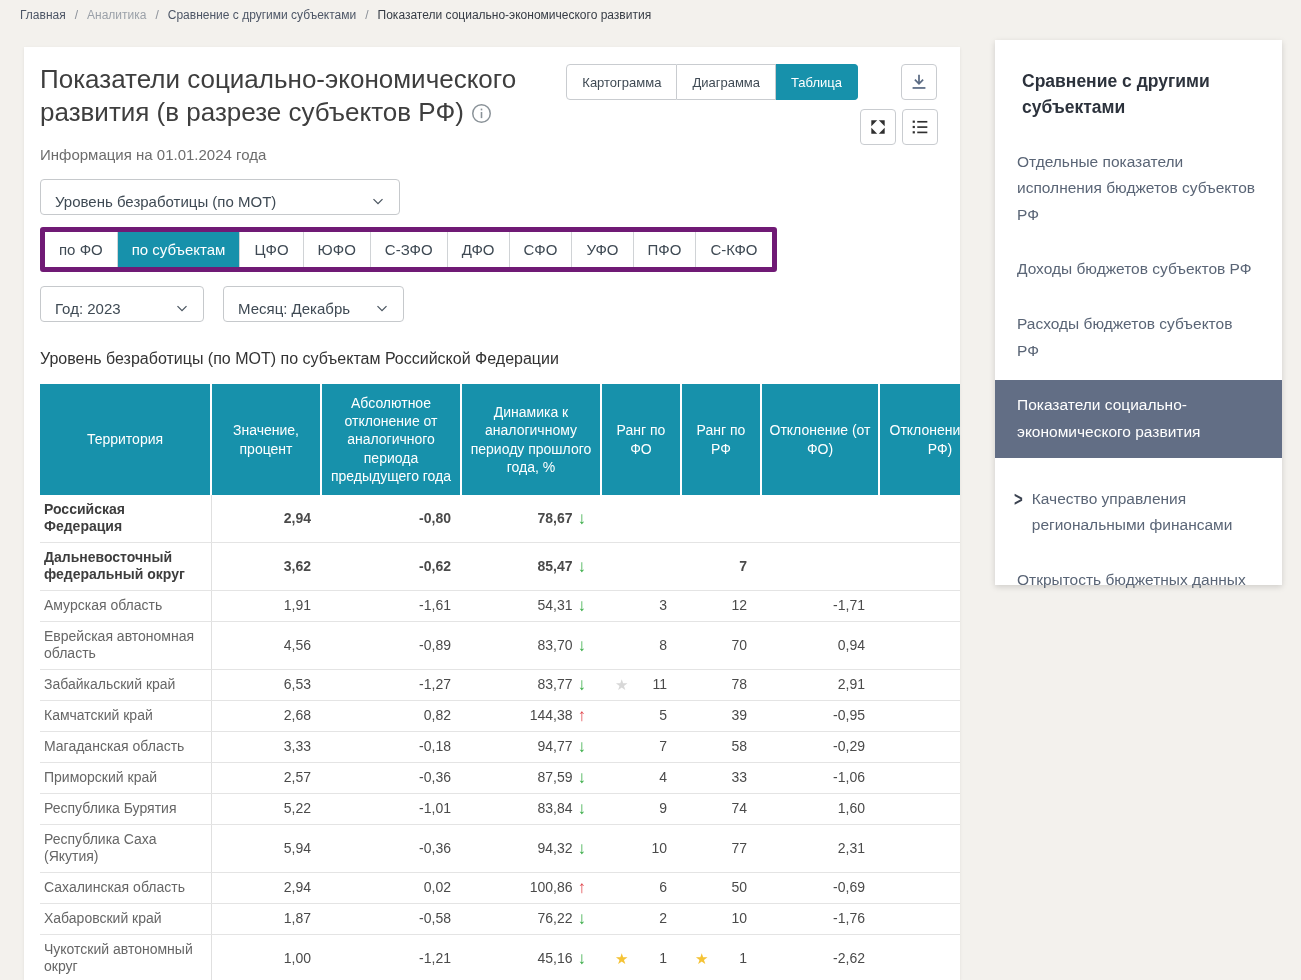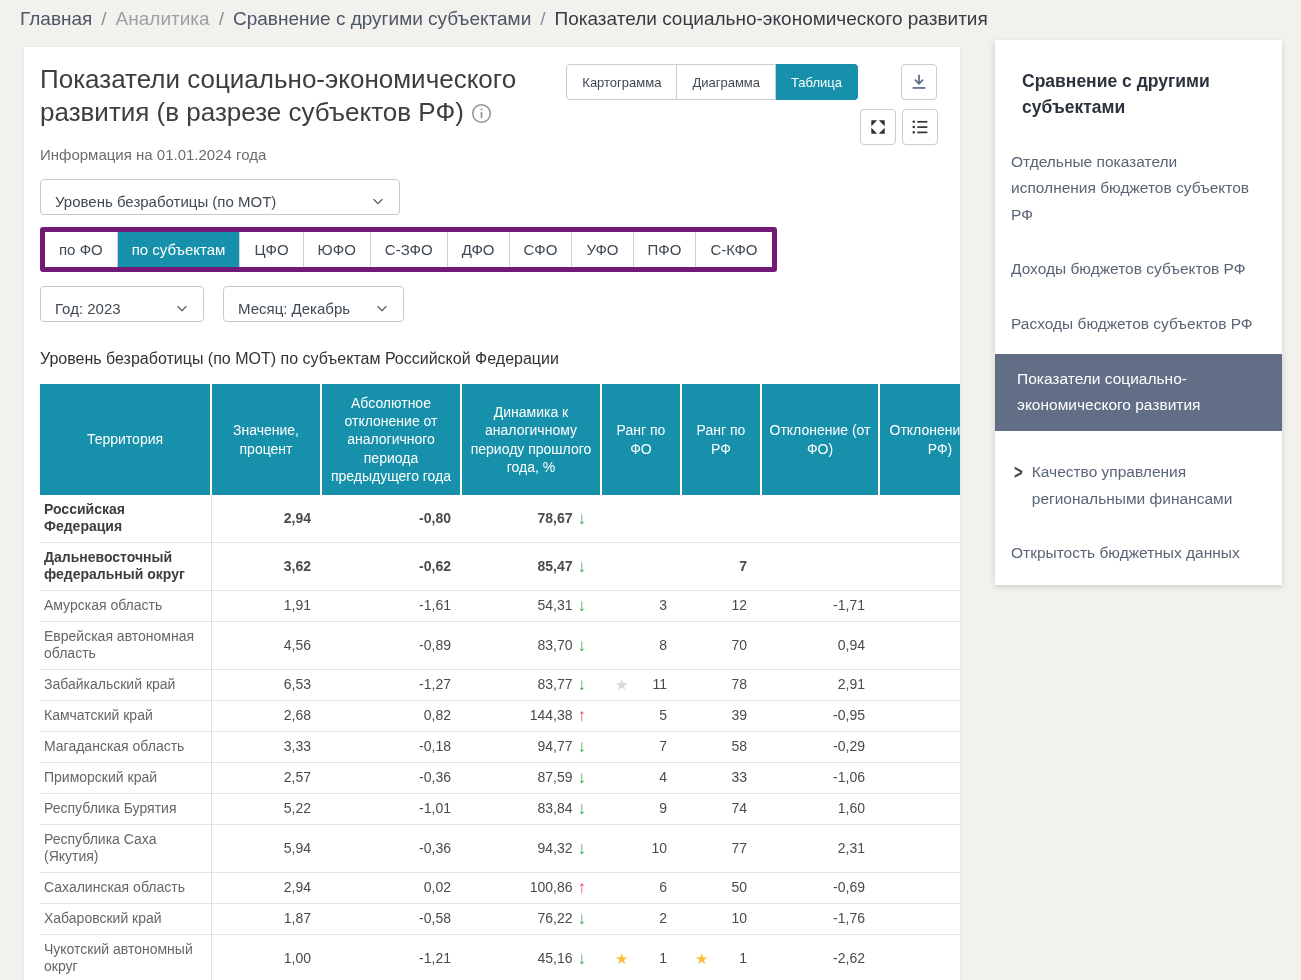--- a/index.html
+++ b/index.html
@@ -4,21 +4,21 @@
 <style>
   * { box-sizing: border-box; margin: 0; padding: 0; }
   html,body { width:1301px; height:980px; overflow:hidden; }
   body {
     font-family: "Liberation Sans", sans-serif;
     background:#f3f1ed;
     position:relative;
     color:#4a4a4a;
   }
   
-  .breadcrumb{ position:absolute; top:8px; left:20px; font-size:19px; display:flex; gap:9px; align-items:center;}
+  .breadcrumb{ position:absolute; top:8px; left:20px; font-size:12px; display:flex; gap:9px; align-items:center;}
   .crumb{ color:#4d5666; cursor:pointer; }
   .crumb.muted{ color:#9ba1a9; }
   .crumb.current{ color:#363c45; cursor:default; }
   .crumb-sep{ color:#8a9098; }
 
   
   .main-card{
     position:absolute; left:24px; top:47px; width:936px; height:933px;
     background:#fff; overflow:hidden; box-shadow:0 1px 3px rgba(0,0,0,.08);
   }
@@ -100,21 +100,21 @@
   
   .sidebar{
     position:absolute; left:995px; top:40px; width:287px; height:545px;
     background:#fff; box-shadow:0 2px 6px rgba(0,0,0,.15);
   }
   .sidebar-title{
     padding:28px 28px 0 27px; font-size:17.5px; font-weight:700; color:#2c323c; line-height:1.5;
   }
   .side-items{ margin-top:24px; }
   .side-item{
-    padding:0 24px 0 16px; margin:28px 0 16px; font-size:15.5px; line-height:1.72;
+    padding:0 24px 0 22px; margin:28px 0 16px; font-size:15.5px; line-height:1.72;
     color:#5a6576; cursor:pointer;
   }
   .side-item.active{
     background:#626e85; color:#fff; padding:12px 24px 12px 22px; margin:12px 0 16px;
   }
   .side-item.has-chevron{ display:flex; padding-left:19px; }
   .side-chevron{
     font-weight:700; color:#3a4250; font-size:15px; margin:4px 9px 0 0;
     transform:scaleY(1.3); display:inline-block;
   }

